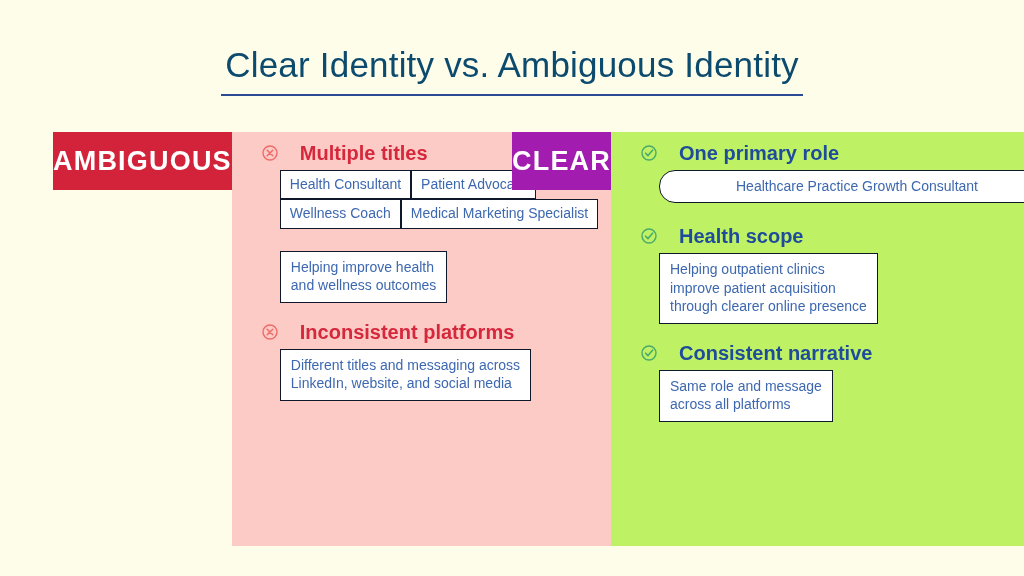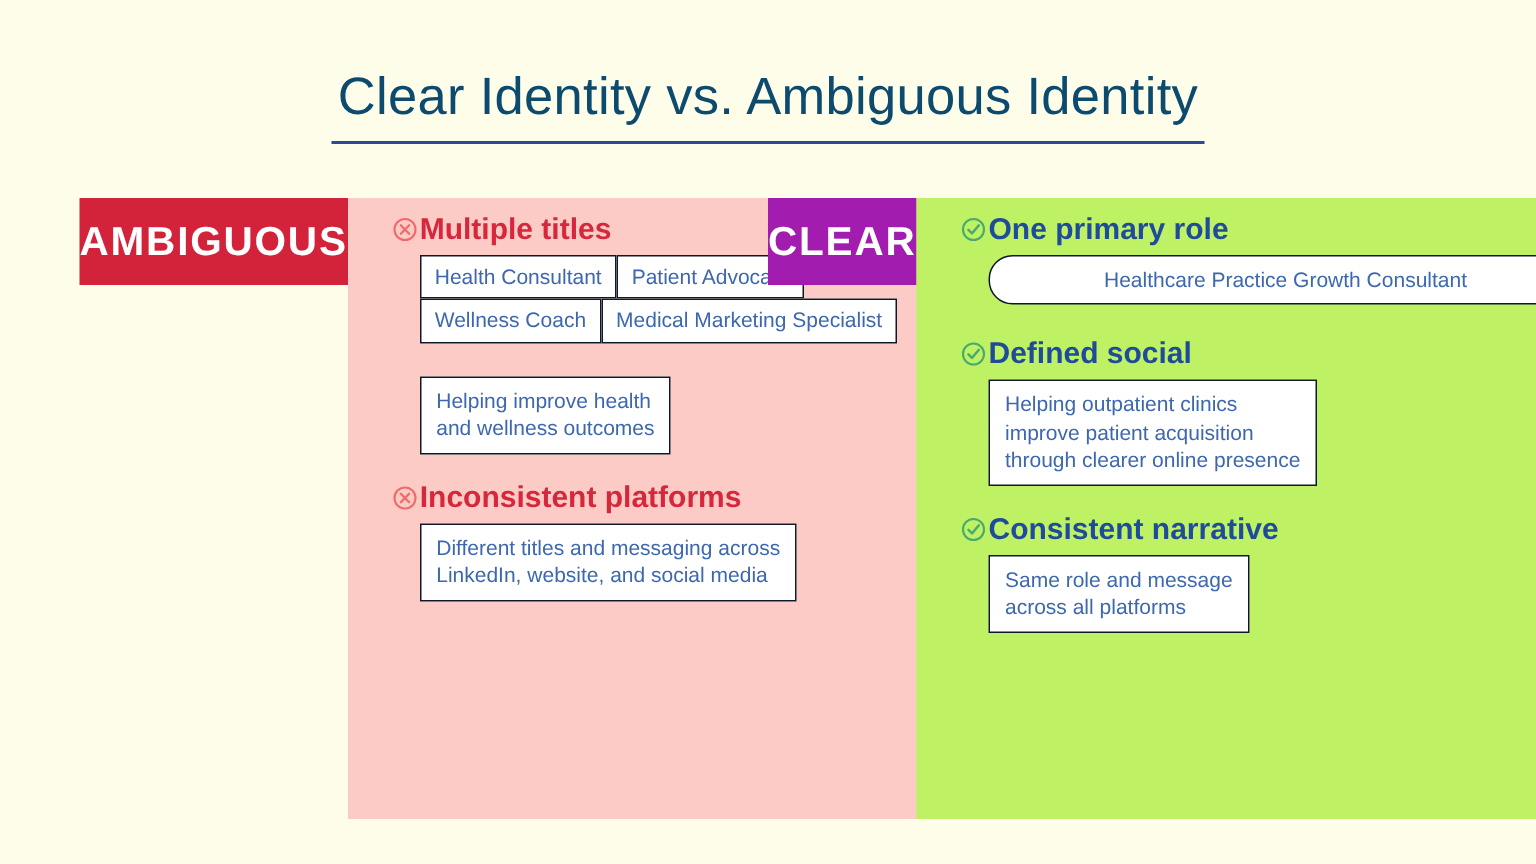--- a/index.html
+++ b/index.html
@@ -68,21 +68,21 @@
     box-sizing: border-box;
   }
   .col-body.bad  { background: #fdcbc6; }
   .col-body.good { background: #bef264; }
 
   
   .section { padding: 0 14px 0 30px; }
   .sec-head {
     display: flex;
     align-items: center;
-    gap: 2px;
+    gap: 22px;
     font-size: 20px;
     font-weight: bold;
     line-height: 1.1;
     margin: 0 0 6px 0;
     white-space: nowrap;
   }
   .sec-head.bad  { color: #d6283c; }
   .sec-head.good { color: #1f4b9b; }
 
   .mark {
@@ -217,21 +217,21 @@
       <div class="sp-a"></div>
 
       <div class="section">
         <div class="sec-head good">
           <span class="mark">
             <svg viewBox="0 0 16 16">
               <circle cx="8" cy="8" r="7" fill="none" stroke="#4aa96c" stroke-width="1.4"></circle>
               <path d="M4.6 8.2 L7 10.6 L11.6 5.2" fill="none" stroke="#4aa96c" stroke-width="1.6" stroke-linecap="round" stroke-linejoin="round"></path>
             </svg>
           </span>
-          <span>Defined social</span>
+          <span>Health scope</span>
         </div>
         <div class="boxes">
           <div class="box blurb">
             <span class="ln">Helping outpatient clinics</span>
             <span class="ln">improve patient acquisition</span>
             <span class="ln">through clearer online presence</span>
           </div>
         </div>
       </div>
 

